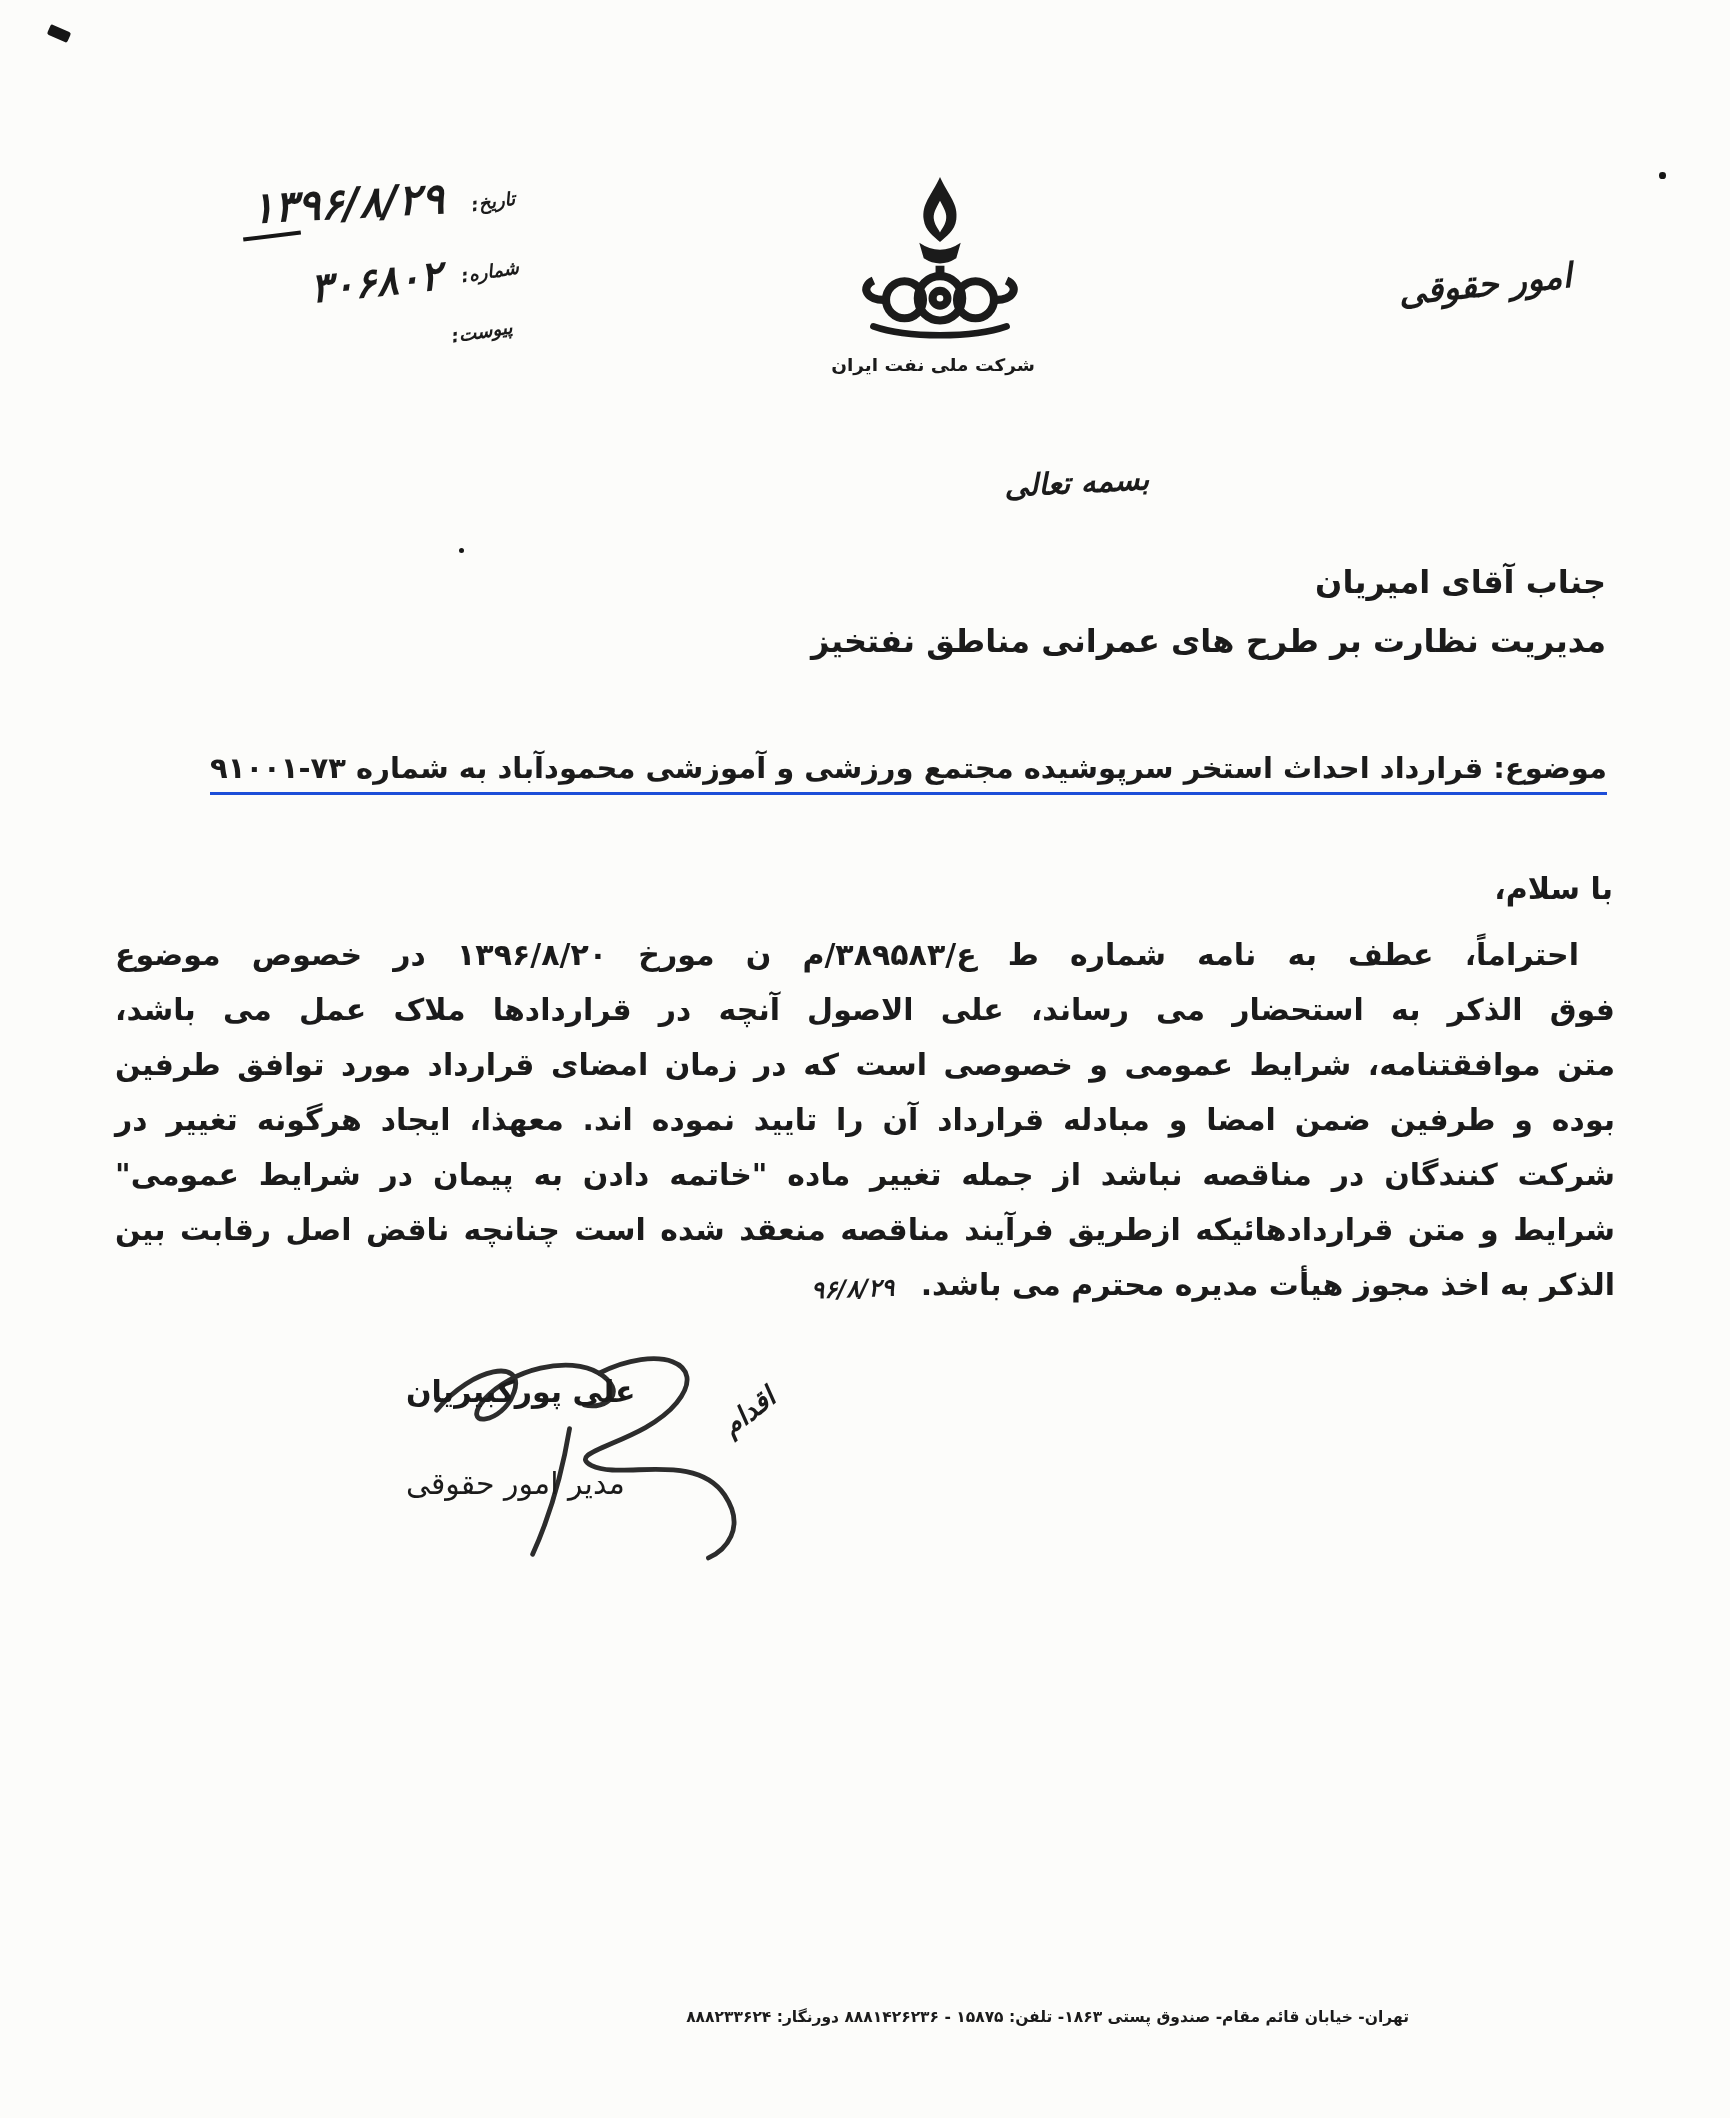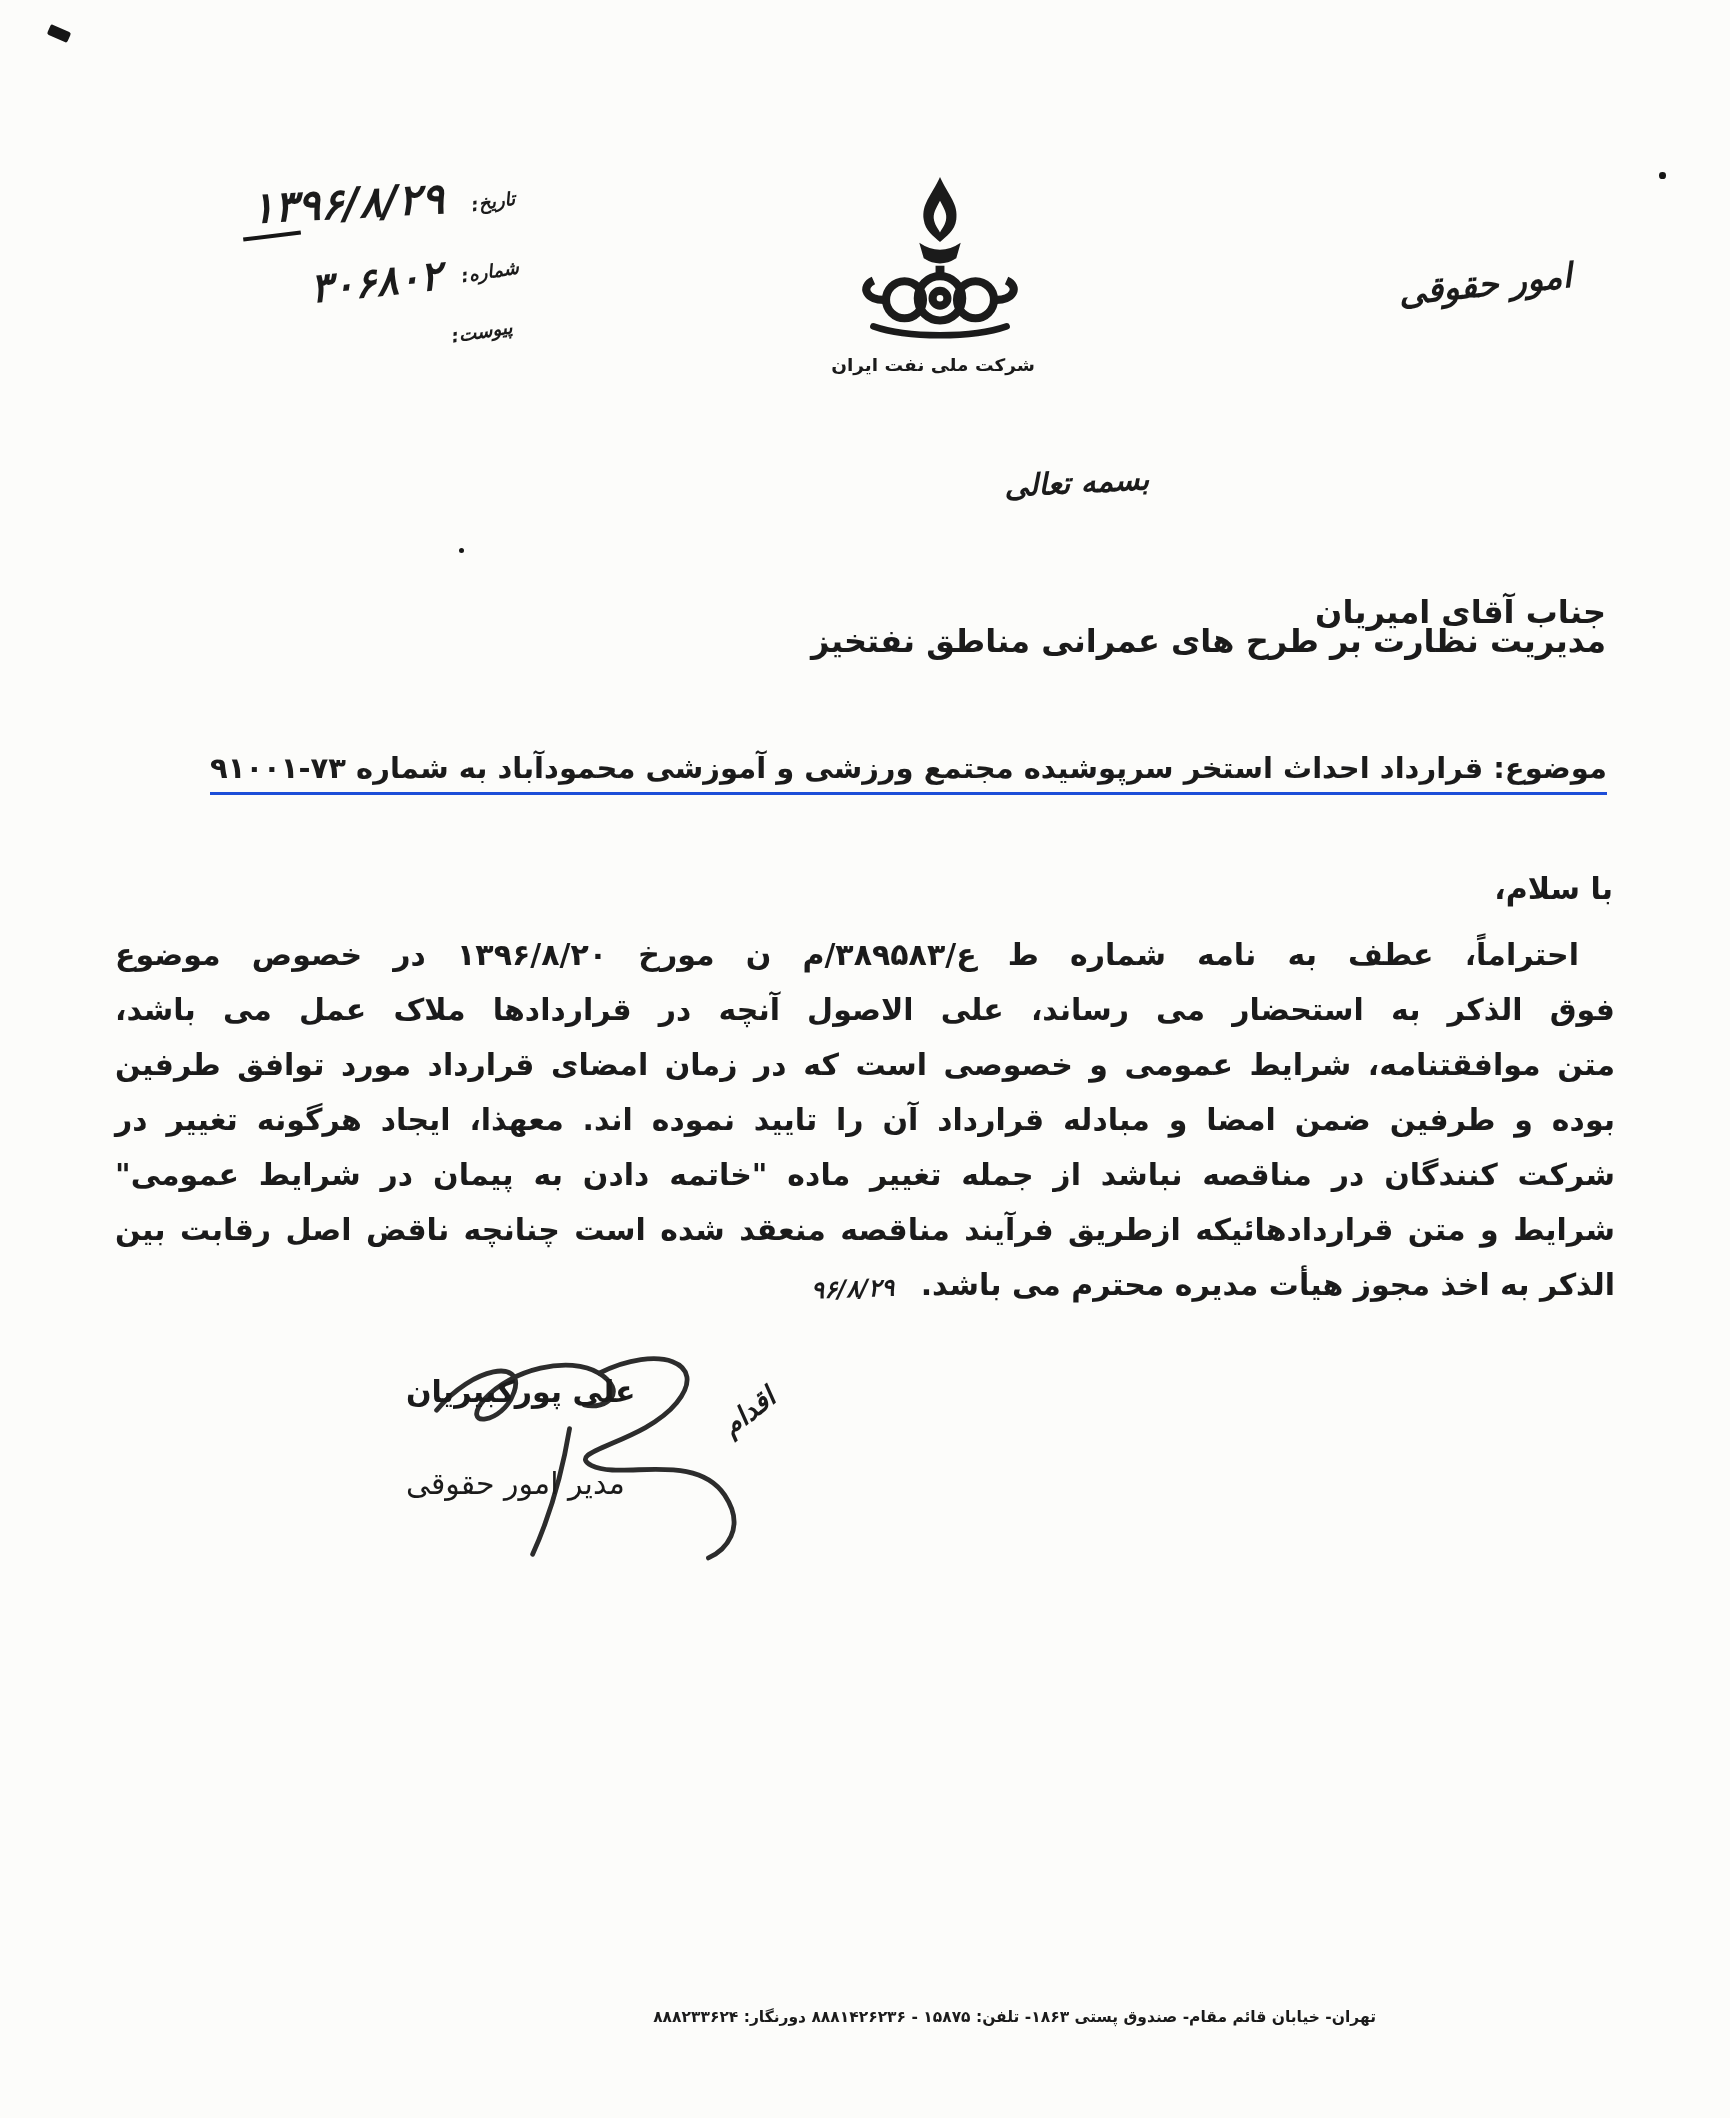--- a/index.html
+++ b/index.html
@@ -31,21 +31,21 @@
   .stamp-label-attach { left:452px; top:321px; }
 
   
   .logo { left:846px; top:174px; width:190px; text-align:center; }
   .logo svg { display:block; margin:0 auto; }
   .logo-name { margin-top:1.5px; font-size:18.5px; font-weight:bold; letter-spacing:0px; transform:scaleY(.92); white-space:nowrap; }
 
   .dept-note { left:1399px; top:264px; font-size:34px; transform:rotate(-6deg); }
   .besmele { left:1005px; top:465px; font-size:30px; transform:rotate(-3deg); }
 
-  .recipient-1 { right:124px; top:563px; font-size:32px; font-weight:bold; white-space:nowrap;margin-top:30px; }
+  .recipient-1 { right:124px; top:563px; font-size:32px; font-weight:bold; white-space:nowrap; }
   .recipient-2 { right:124px; top:622px; font-size:32px; font-weight:bold; white-space:nowrap; }
 
   .subject {
     right:123px; top:751px;
     font-size:29px; font-weight:bold; white-space:nowrap;
     border-bottom:3px solid #1d4ed8; padding-bottom:7.4px;
   }
 
   .salutation { right:117px; top:871px; font-size:30px; font-weight:bold; }
 
@@ -59,21 +59,21 @@
   .body-line.last { text-align-last:right; }
   .enddate { font-size:24.4px; margin-right:16.3px; display:inline-block; transform:rotate(-2deg); position:relative; top:1.5px; }
 
   
   .sig-block { left:385px; top:1355px; width:503px; height:237px; }
   .sig-name { position:absolute; left:22px; top:18.5px; font-size:30px; font-weight:bold; white-space:nowrap; }
   .sig-title { position:absolute; left:22px; top:111px; font-size:30px; font-weight:normal; white-space:nowrap; }
   .sig-note { position:absolute; left:335px; top:41px; font-size:27px; transform:rotate(-38deg); }
   .sig-scribble { position:absolute; left:30px; top:-15px; }
 
-  .footer { left:663px; top:2008px; width:714px; font-size:15.5px; font-weight:bold; text-align:left; white-space:nowrap; }
+  .footer { left:696px; top:2008px; width:714px; font-size:15.5px; font-weight:bold; text-align:left; white-space:nowrap; }
 </style>
 </head>
 <body>
 
 <div class="page">
 
   <div class="artifact artifact-tl"></div>
   <div class="artifact artifact-dot1"></div>
   <div class="artifact artifact-dot2"></div>
 

